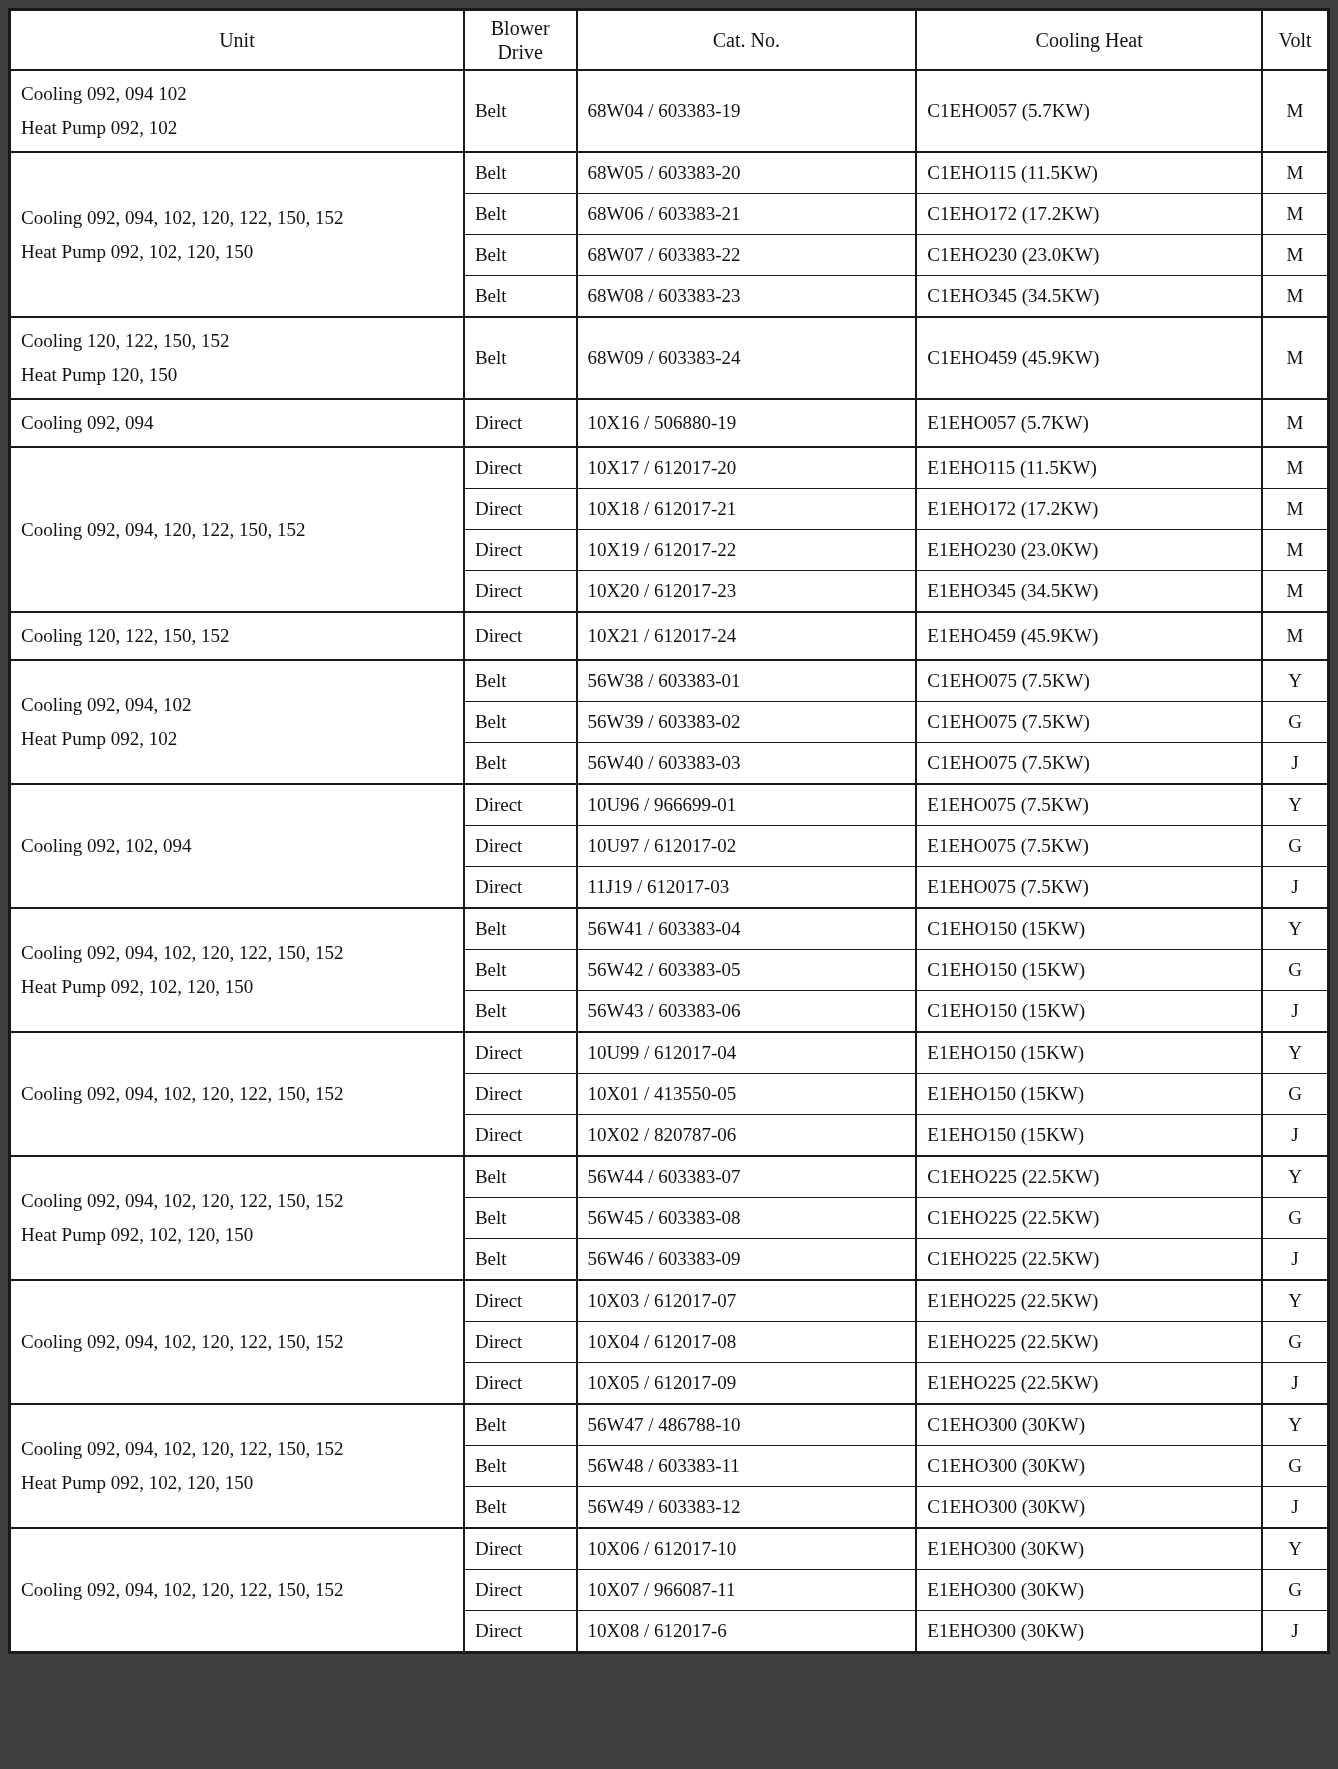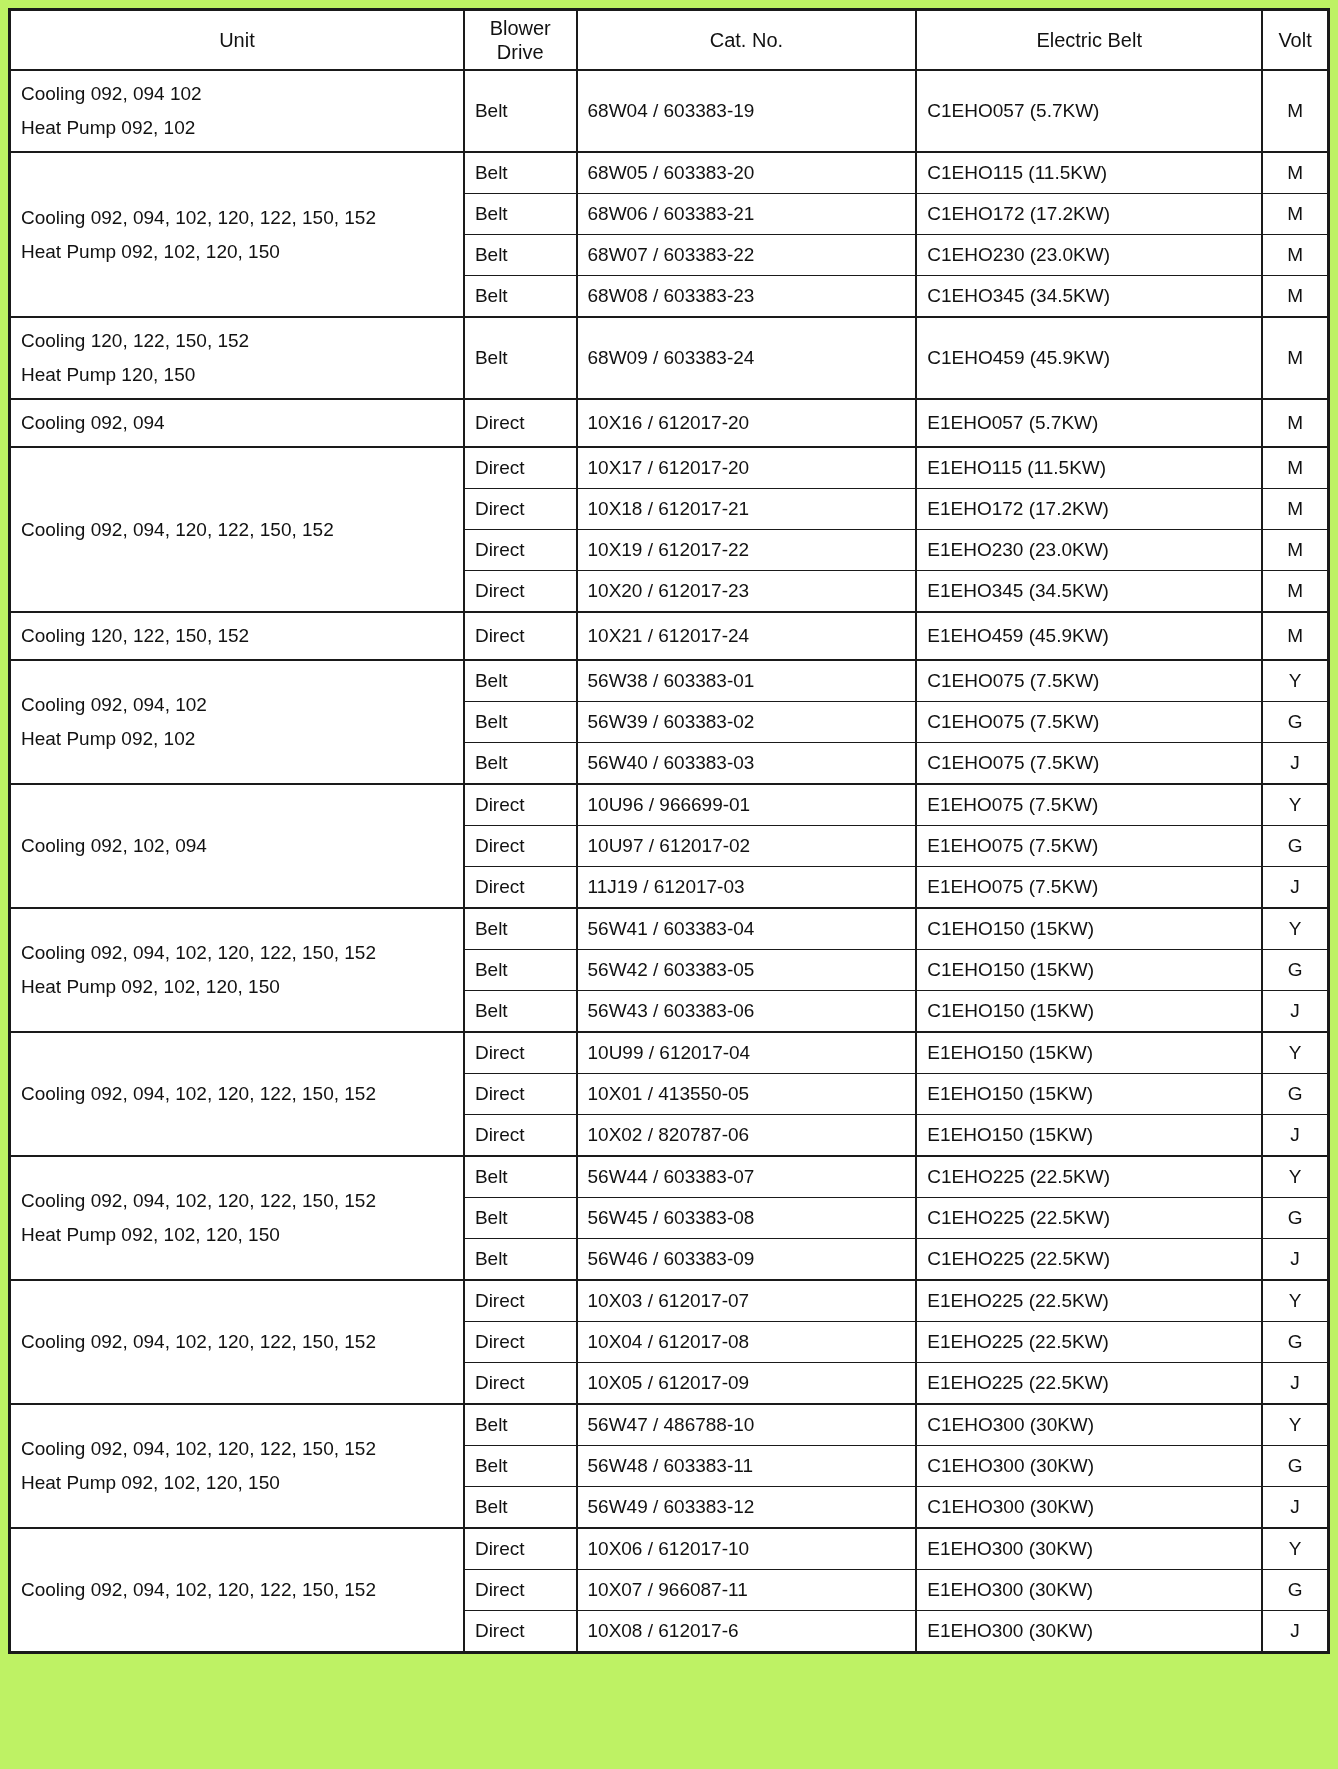--- a/index.html
+++ b/index.html
@@ -5,22 +5,22 @@
   html, body {
     margin: 0;
     padding: 0;
     background: #ffffff;
   }
   .page {
     width: 1338px;
     min-height: 1769px;
     box-sizing: border-box;
     padding: 8px 8px 0 8px;
-    background: #bef264;
-    font-family: Liberation Sans, sans-serif;
+    background: #404040;
+    font-family: Liberation Serif, serif;
     color: #111111;
   }
   table.parts-table {
     border-collapse: collapse;
     table-layout: fixed;
     width: 1322px;
     font-size: 19px;
     border: 3px solid #1a1a1a;
   }
   col.col-unit     { width: 452px; }
@@ -78,21 +78,21 @@
       <col class="col-blower">
       <col class="col-catno">
       <col class="col-heat">
       <col class="col-volt">
     </colgroup>
     <thead>
       <tr>
           <th>Unit</th>
           <th>Blower Drive</th>
           <th>Cat. No.</th>
-          <th>Electric Belt</th>
+          <th>Cooling Heat</th>
           <th>Volt</th>
         </tr>
     </thead>
     <tbody>
         <tr class="group-start">
           <td rowspan="1" class="unit-cell">
             <div class="unit-line">Cooling 092, 094 102</div>
             <div class="unit-line">Heat Pump 092, 102</div>
           </td>
           <td class="blower-drive-cell">Belt</td>
@@ -136,21 +136,21 @@
           <td class="blower-drive-cell">Belt</td>
           <td class="cat-no-cell">68W09 / 603383-24</td>
           <td class="electric-heat-cell">C1EHO459 (45.9KW)</td>
           <td class="volt-cell">M</td>
         </tr>
         <tr class="group-start">
           <td rowspan="1" class="unit-cell">
             <div class="unit-line">Cooling 092, 094</div>
           </td>
           <td class="blower-drive-cell">Direct</td>
-          <td class="cat-no-cell">10X16 / 612017-20</td>
+          <td class="cat-no-cell">10X16 / 506880-19</td>
           <td class="electric-heat-cell">E1EHO057 (5.7KW)</td>
           <td class="volt-cell">M</td>
         </tr>
         <tr class="group-start">
           <td rowspan="4" class="unit-cell">
             <div class="unit-line">Cooling 092, 094, 120, 122, 150, 152</div>
           </td>
           <td class="blower-drive-cell">Direct</td>
           <td class="cat-no-cell">10X17 / 612017-20</td>
           <td class="electric-heat-cell">E1EHO115 (11.5KW)</td>

